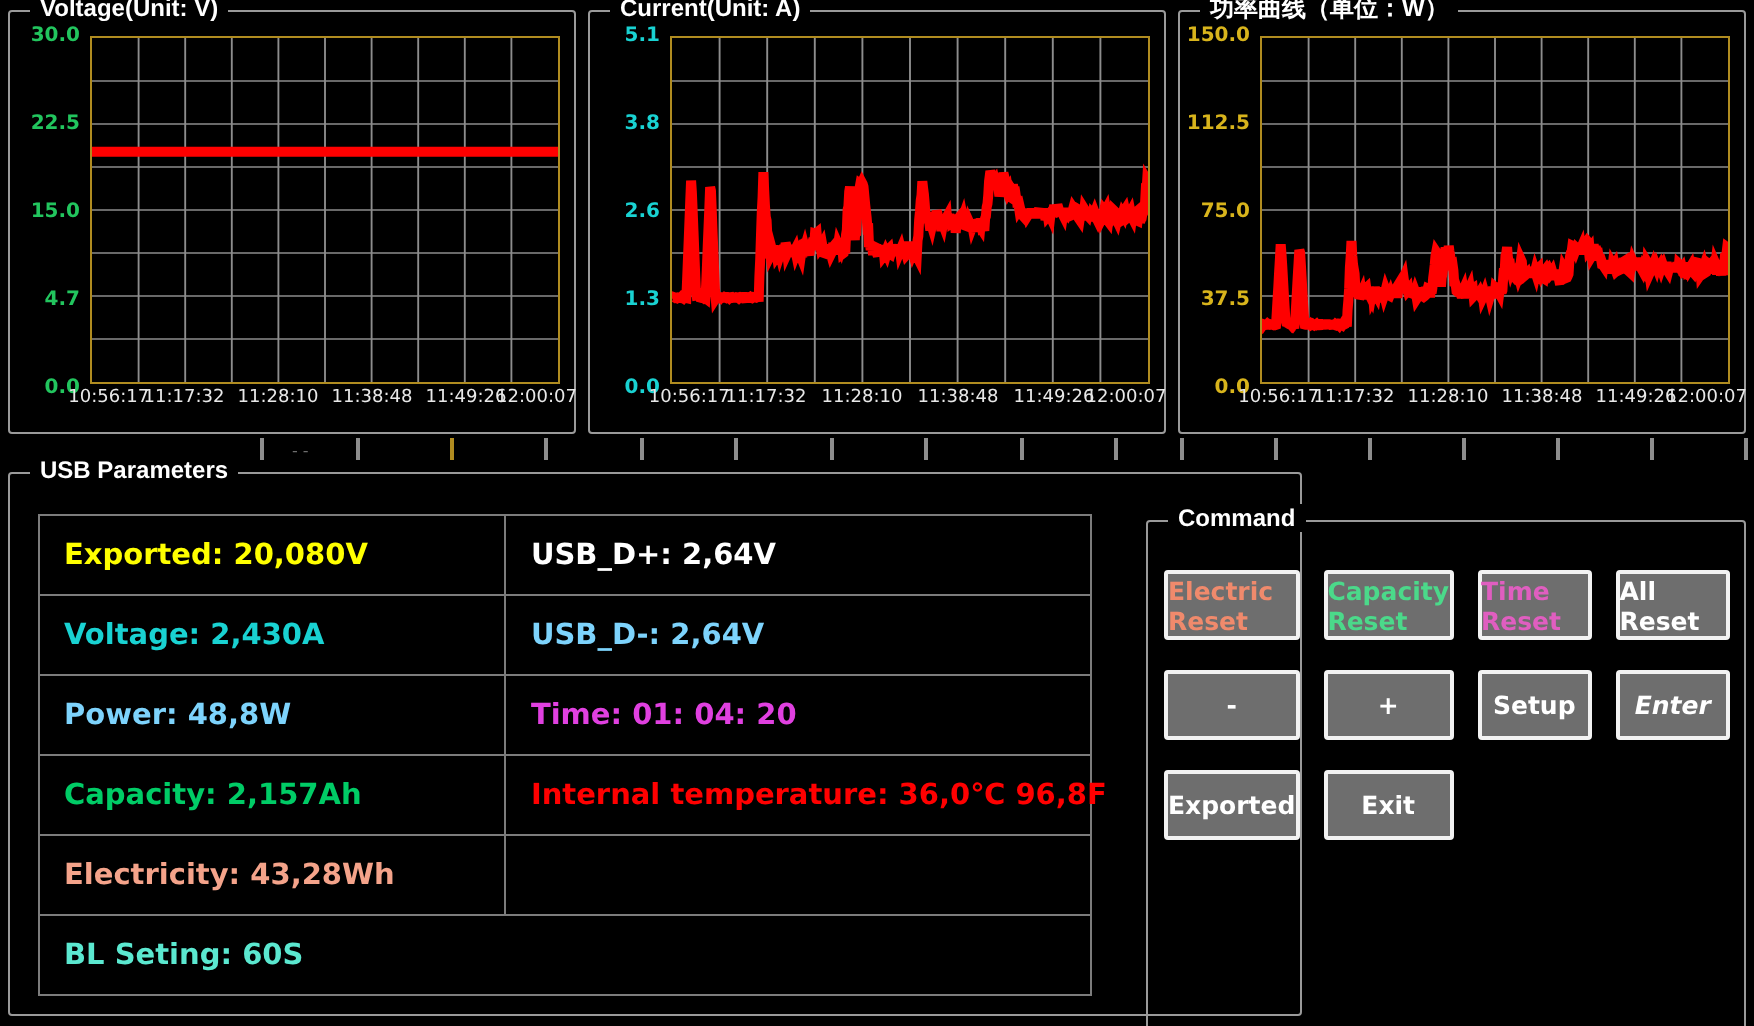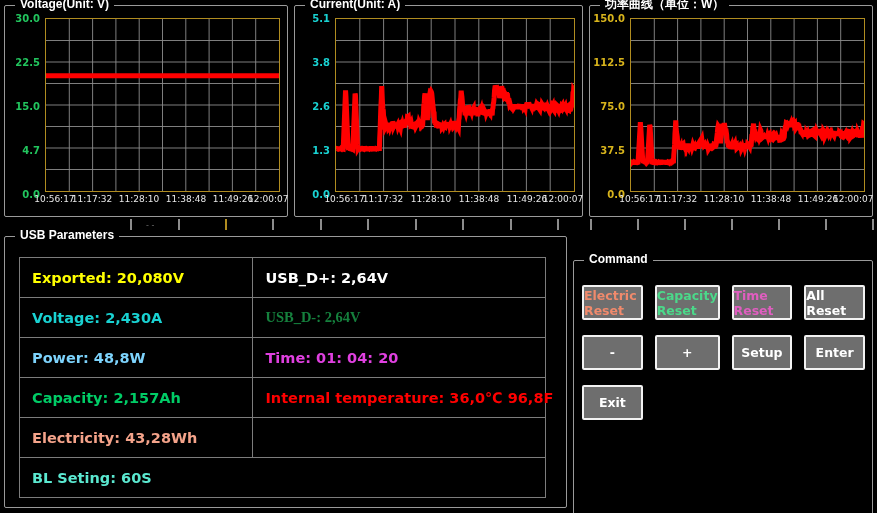--- a/index.html
+++ b/index.html
@@ -286,31 +286,31 @@
   <div class="ghost-row" id="ghost-right" style="left:590px; top:219px; width:285px;">
       <div class="ghost-tick" style="left: 0px;"></div>
       <div class="ghost-tick" style="left: 47px;"></div>
       <div class="ghost-tick" style="left: 94px;"></div>
       <div class="ghost-tick" style="left: 141px;"></div>
       <div class="ghost-tick" style="left: 188px;"></div>
       <div class="ghost-tick" style="left: 235px;"></div>
       <div class="ghost-tick" style="left: 282px;"></div>
     </div>
 
-  <div class="group" id="usb-group" style="left:4px; top:236px; width:563px; height:272px;">
+  <div class="group" id="usb-group" style="left:4px; top:236px; width:647px; height:272px;">
     <div class="legend">USB Parameters</div>
     <table class="param-table">
       <tbody id="param-body">
           <tr>
             <td class="col-a" style="color: rgb(255, 255, 0);">Exported:  20,080V</td>
             <td class="col-b" style="color: rgb(255, 255, 255);">USB_D+:  2,64V</td>
           </tr>
           <tr>
             <td class="col-a" style="color: rgb(25, 210, 210);">Voltage:  2,430A</td>
-            <td class="col-b" style="color: #15803d; font-family: Liberation Serif, serif;">USB_D-:  2,64V</td>
+            <td class="col-b" style="color: #7dd3fc;">USB_D-:  2,64V</td>
           </tr>
           <tr>
             <td class="col-a" style="color: #7dd3fc;">Power:  48,8W</td>
             <td class="col-b" style="color: rgb(224, 64, 224);">Time:  01: 04: 20</td>
           </tr>
           <tr>
             <td class="col-a" style="color: rgb(0, 204, 102);">Capacity:  2,157Ah</td>
             <td class="col-b" style="color: rgb(255, 0, 0);">Internal temperature:  36,0℃ 96,8F</td>
           </tr>
           <tr>
@@ -327,18 +327,19 @@
   <div class="group" id="cmd-group" style="left:573px; top:236px; width:300px; height:272px;margin-top:24px;">
     <div class="legend">Command</div>
     <div class="cmd-grid" id="cmd-grid">
         <div class="cmd-btn" style="color: rgb(240, 138, 108);">Electric Reset</div>
         <div class="cmd-btn" style="color: rgb(75, 217, 138);">Capacity Reset</div>
         <div class="cmd-btn" style="color: rgb(224, 94, 192);">Time Reset</div>
         <div class="cmd-btn" style="color: rgb(255, 255, 255);">All Reset</div>
         <div class="cmd-btn" style="color: rgb(255, 255, 255);">-</div>
         <div class="cmd-btn" style="color: rgb(255, 255, 255);">+</div>
         <div class="cmd-btn" style="color: rgb(255, 255, 255);">Setup</div>
-        <div class="cmd-btn" style="color: rgb(255, 255, 255);">Enter</div>
+        <div class="cmd-btn" style="color: rgb(255, 255, 255); font-style: italic;">Enter</div>
+        <div class="cmd-btn" style="color: rgb(255, 255, 255);">Exported</div>
         <div class="cmd-btn" style="color: rgb(255, 255, 255);">Exit</div>
       </div>
   </div>
 
 </div>
 
 </body></html>

